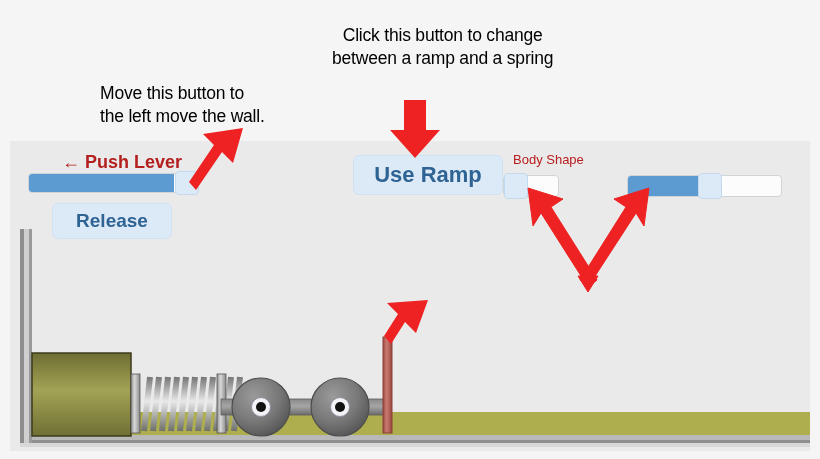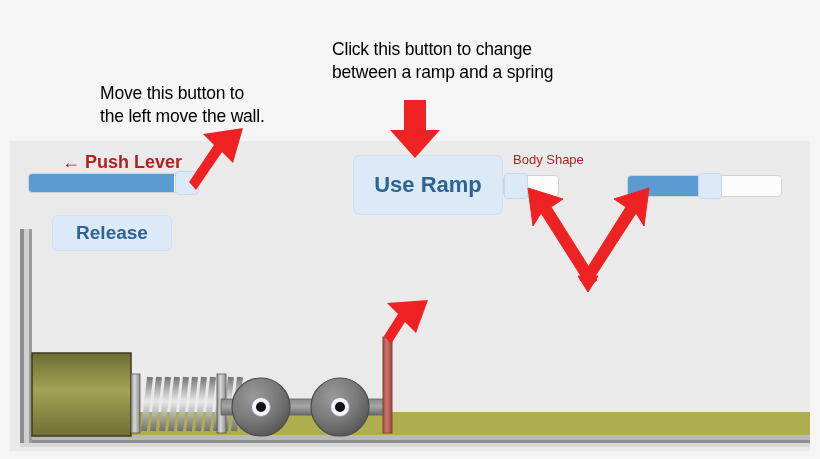--- a/index.html
+++ b/index.html
@@ -19,21 +19,21 @@
   .annot {
     position: absolute;
     color: #000000;
     font-family: "Liberation Sans", sans-serif;
     font-size: 17.5px;
     line-height: 1.32;
     white-space: pre-line;
     letter-spacing: -0.2px;
   }
   #annot-move-wall  { left: 100px; top: 82px;  }
-  #annot-ramp-spring{ left: 332px; top: 38px;  }
+  #annot-ramp-spring{ left: 332px; top: 24px; text-align: center;  }
   #annot-options    { left: 533px; top: 286px; }
   #annot-wall       { left: 407px; top: 252px; font-size: 22px; }
 
   
   #sim-panel {
     position: absolute;
     left: 10px;
     top: 141px;
     width: 800px;
     height: 310px;
@@ -105,22 +105,22 @@
     border: 1px solid #cfe2f3;
     border-radius: 6px;
     color: #2e6394;
     font-weight: bold;
     font-family: "Liberation Sans", sans-serif;
     display: flex;
     align-items: center;
     justify-content: center;
     box-sizing: border-box;
   }
-  #btn-release  { left: 42px;  top: 62px; width: 120px; height: 36px; font-size: 19px; margin-top: 12px; }
-  #btn-use-ramp { left: 343px; top: 14px; width: 150px; height: 60px; font-size: 22px; }
+  #btn-release  { left: 42px;  top: 62px; width: 120px; height: 36px; font-size: 19px; }
+  #btn-use-ramp { left: 343px; top: 14px; width: 150px; height: 40px; font-size: 22px; }
 
   
   #scene { position: absolute; left: 0; top: 0; width: 800px; height: 310px; }
 
   
   .arrow { position: absolute; }
 </style>
 </head>
 <body>
 

